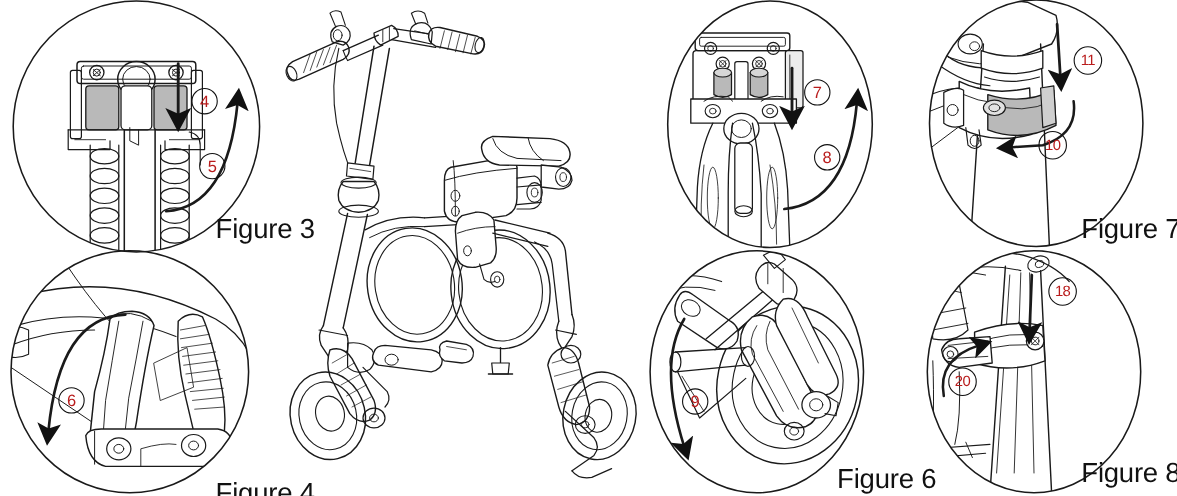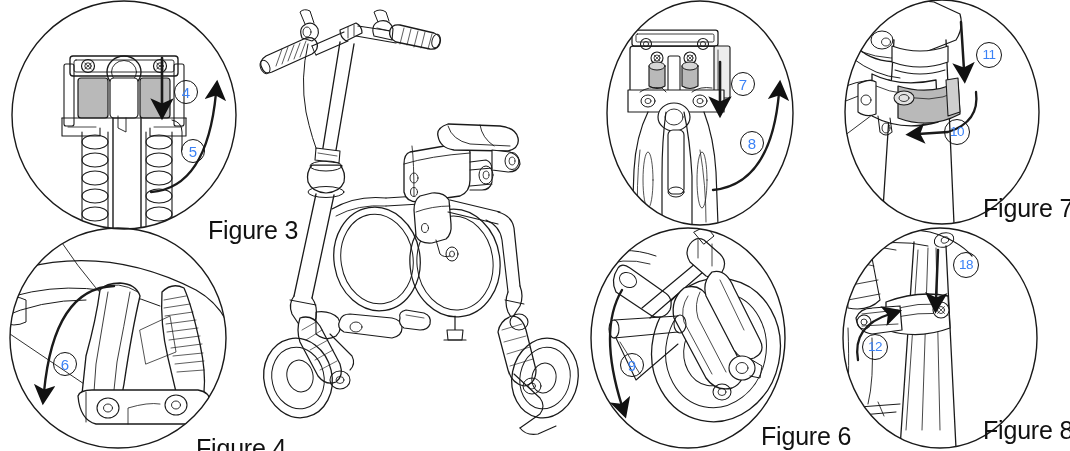--- a/index.html
+++ b/index.html
@@ -24,21 +24,21 @@
   .callout{
     position:absolute;
     width:24px;height:24px;
     border:1.9px solid #111;
     border-radius:50%;
     box-sizing:border-box;
     display:flex;align-items:center;justify-content:center;
     font-family:"Liberation Sans","DejaVu Sans",sans-serif;
     font-size:15px;
     font-weight:400;
-    color:#3b82f6;
+    color:#b91c1c;
     background:transparent;
     line-height:1;
   }
   .callout.wide{width:26px;height:26px;font-size:13.5px;letter-spacing:-0.5px;}
 </style>
 </head>
 <body>
 
 <div id="stage">
 
@@ -517,34 +517,34 @@
       </g>
 
       <ellipse cx="940" cy="338" rx="97" ry="110" stroke-width="1.4"></ellipse>
 
       <path d="M938 250 L936 300" stroke-width="2.5" marker-end="url(#ah)"></path>
       <path d="M858 360 Q852 326 890 314" stroke-width="2.3" marker-end="url(#ah)"></path>
 
     </g>
   </svg>
 
-  <div class="fig-label" style="left:208px;top:196px;margin-top:22px;">Figure 3</div>
+  <div class="fig-label" style="left:196px;top:196px;">Figure 3</div>
   <div class="callout" style="left:174px;top:80px;">4</div>
   <div class="callout" style="left:181px;top:139px;">5</div>
 
   <div class="fig-label" style="left:196px;top:418px;margin-top:18px;">Figure 4</div>
   <div class="callout" style="left:53px;top:352px;">6</div>
 
   <div class="callout" style="left:731px;top:72px;">7</div>
   <div class="callout" style="left:740px;top:131px;">8</div>
 
   <div class="fig-label" style="left:761px;top:424px;">Figure 6</div>
   <div class="callout" style="left:620px;top:353px;">9</div>
 
   <div class="fig-label" style="left:983px;top:196px;">Figure 7</div>
   <div class="callout wide" style="left:976px;top:42px;">11</div>
   <div class="callout wide" style="left:944px;top:119px;">10</div>
 
   <div class="fig-label" style="left:983px;top:418px;">Figure 8</div>
   <div class="callout wide" style="left:953px;top:252px;">18</div>
-  <div class="callout wide" style="left:862px;top:334px;">12</div>
+  <div class="callout wide" style="left:862px;top:334px;">20</div>
 
 </div>
 
 </body></html>

